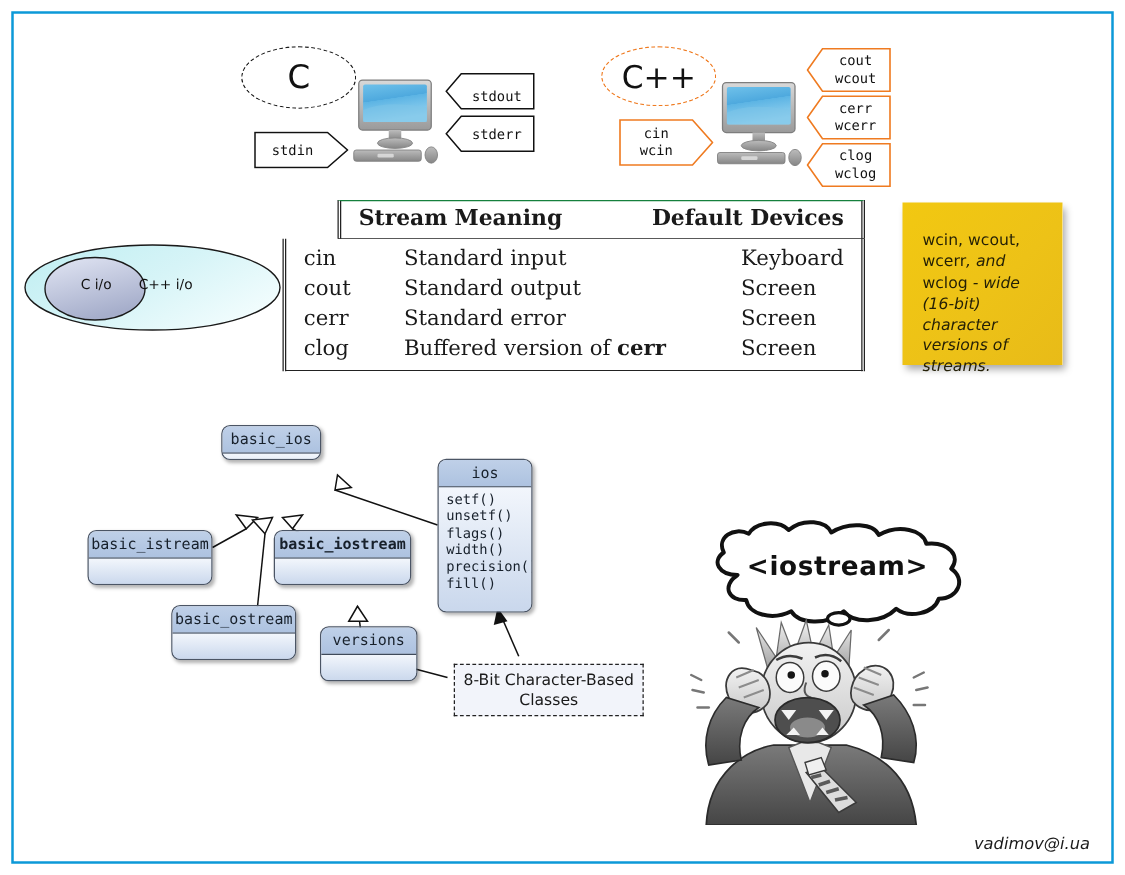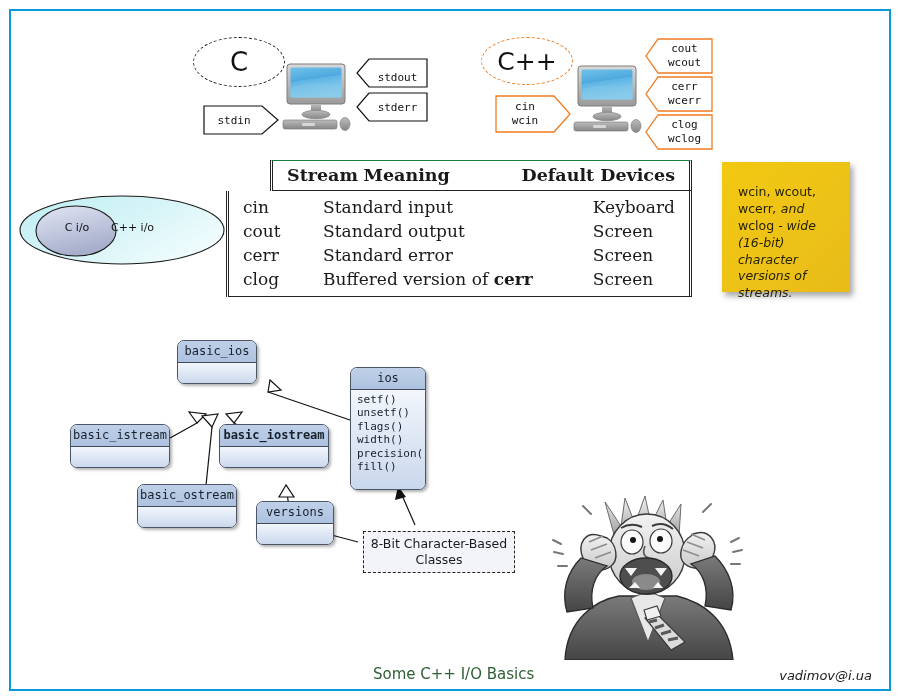--- a/index.html
+++ b/index.html
@@ -369,21 +369,21 @@
 
   <svg class="abs" style="left:320px;top:470px;width:220px;height:110px;" viewBox="0 0 220 110">
 
     <line x1="95" y1="55" x2="78" y2="16" stroke="#111" stroke-width="1.2"></line>
     <polygon points="78,16 75,30 86,27" fill="#111"></polygon>
 
     <line x1="38" y1="72" x2="0" y2="62" stroke="#111" stroke-width="1.2"></line>
     <polygon points="0,62 13,56 11,69" fill="#111"></polygon>
   </svg>
 
-  <div class="uml" style="left:177px;top:340px;width:80px;height:44px;">
+  <div class="uml" style="left:177px;top:340px;width:80px;height:28px;">
     <div class="title">basic_ios</div>
     <div class="body" style="height:21px;"></div>
   </div>
 
   <div class="uml" style="left:70px;top:424px;width:100px;height:44px;">
     <div class="title">basic_istream</div>
     <div class="body" style="height:21px;"></div>
   </div>
 
   <div class="uml" style="left:137px;top:484px;width:100px;height:44px;">
@@ -413,20 +413,41 @@
     </div>
   </div>
 
   <div class="dashbox" style="left:363px;top:531px;width:152px;height:42px;">
     <div>
       <span>8-Bit Character-Based</span><br>
       <span>Classes</span>
     </div>
   </div>
 
+  <div class="abs" style="left:555px;top:415px;width:240px;height:90px;">
+    <svg width="240" height="90" viewBox="0 0 240 90">
+      <path d="M35,45
+               C 20,45 14,34 24,27
+               C 18,15 32,6 44,12
+               C 50,2 68,1 76,9
+               C 88,-1 106,2 110,11
+               C 124,2 144,4 148,13
+               C 164,4 184,9 186,20
+               C 204,18 214,30 206,40
+               C 218,48 212,64 196,64
+               C 192,76 172,80 162,72
+               C 150,84 128,84 120,74
+               C 106,86 84,84 78,74
+               C 62,82 44,76 42,65
+               C 28,66 22,54 35,45 Z" fill="#ffffff" stroke="#111111" stroke-width="3.2" stroke-linejoin="round"></path>
+      <ellipse cx="116" cy="80" rx="9" ry="5" fill="#ffffff" stroke="#111" stroke-width="2.6"></ellipse>
+    </svg>
+    <div style="position:absolute;left:0;top:26px;width:230px;text-align:center;
+                font-family:'DejaVu Sans',sans-serif;font-size:21px;font-weight:bold;color:#111;letter-spacing:.5px;">&lt;iostream&gt;</div>
+  </div>
 
   <div class="abs" style="left:545px;top:492px;width:205px;height:168px;">
     <svg width="205" height="168" viewBox="0 0 205 168">
       <defs>
         <linearGradient id="sk" x1="0" y1="0" x2="0" y2="1">
           <stop offset="0%" stop-color="#f2f2f2"></stop>
           <stop offset="100%" stop-color="#c9c9c9"></stop>
         </linearGradient>
         <linearGradient id="suit" x1="0" y1="0" x2="0" y2="1">
           <stop offset="0%" stop-color="#7a7a7a"></stop>
@@ -483,17 +504,16 @@
           <path d="M22,74 L13,74"></path>
         <path d="M186,50 L194,46"></path>
           <path d="M188,60 L197,58"></path>
           <path d="M186,72 L195,72"></path>
         <path d="M46,22 L38,14"></path>
           <path d="M158,20 L166,12"></path>
       </g>
     </svg>
   </div>
 
-  <div id="footer-title" style="left:373px;top:665px;">Some C++ I/O Basics</div>
   <div id="footer-mail" style="right:28px;top:668px;">vadimov@i.ua</div>
 
   <div id="frame"></div>
 </div>
 
 </body></html>

